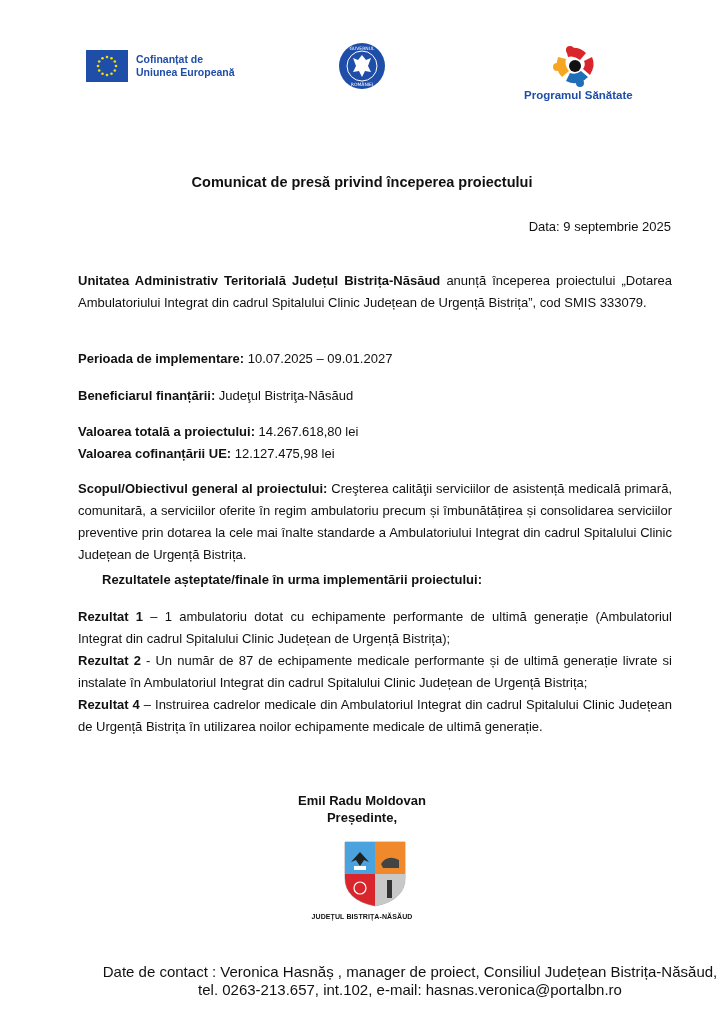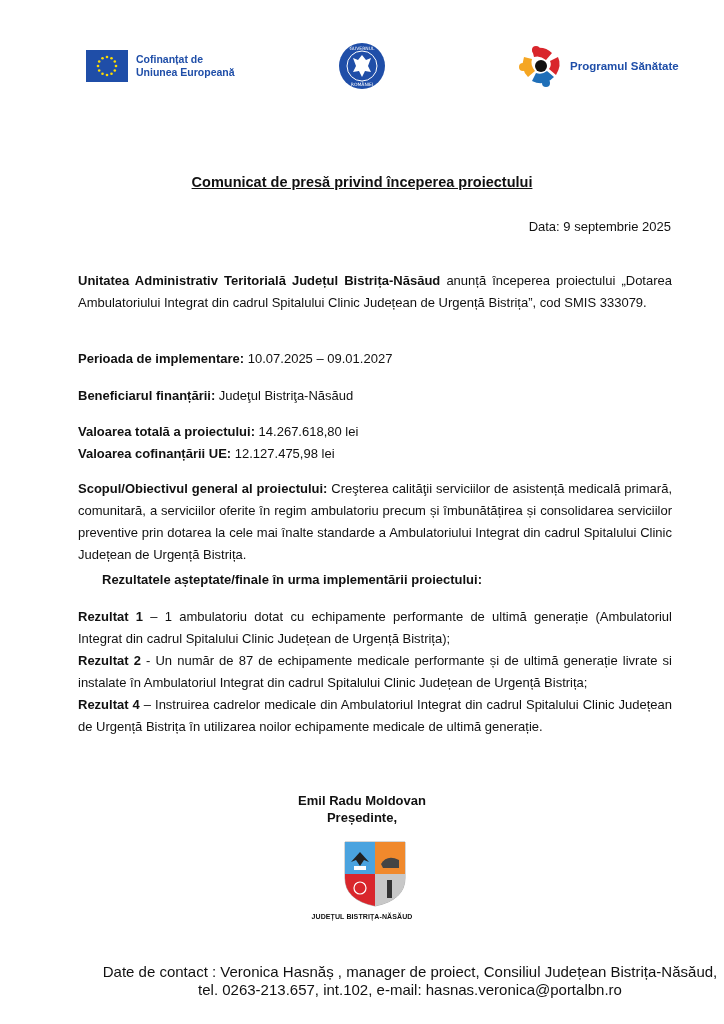--- a/index.html
+++ b/index.html
@@ -6,26 +6,26 @@
     body {
       width: 724px; height: 1024px; position: relative; overflow: hidden;
       font-family: "Liberation Sans", "DejaVu Sans", sans-serif;
       color: #111;
     }
     .header { position: absolute; top: 40px; left: 0; width: 724px; height: 70px; }
     .eu-logo { position: absolute; left: 86px; top: 10px; display: flex; align-items: center; }
     .eu-flag { width: 42px; height: 32px; background: #1f4ea8; position: relative; }
     .eu-text { margin-left: 8px; color: #1f4ea8; font-weight: bold; font-size: 10.5px; line-height: 13px; }
     .gov-logo { position: absolute; left: 338px; top: 2px; width: 48px; height: 48px; }
-    .ps-logo { position: absolute; left: 518px; top: 3px; display: flex; align-items: center; }
+    .ps-logo { position: absolute; left: 518px; top: 3px; display: flex; align-items: center; flex-direction: column; }
     .ps-text { margin-left: 6px; color: #1f4ea8; font-weight: bold; font-size: 11.5px; }
 
     .page-title {
       position: absolute; top: 174px; left: 0; width: 724px; text-align: center;
-      font-weight: bold; font-size: 14.5px; text-decoration: underline;
+      font-weight: bold; font-size: 14.5px;
     }
     .date { position: absolute; top: 219px; right: 53px; font-size: 13px; text-align: center; }
 
     .body-text {
       position: absolute; left: 78px; width: 594px; font-size: 13px; line-height: 22px;
       text-align: justify;
       margin-top: 18px;
     }
     .body-text b { font-weight: bold; }
     .p-intro { top: 252px; }

